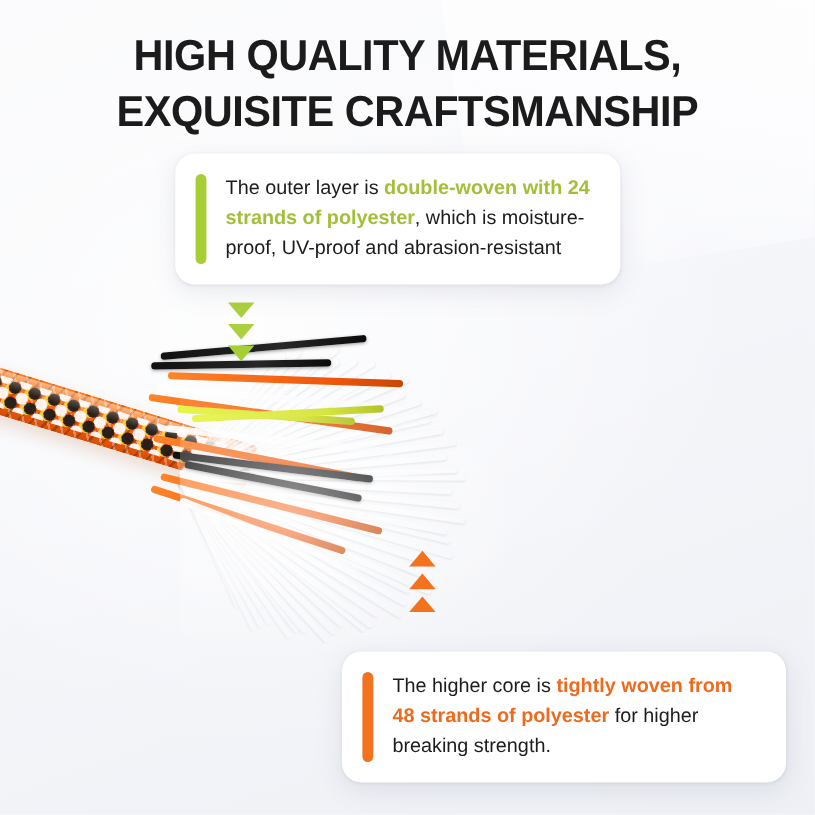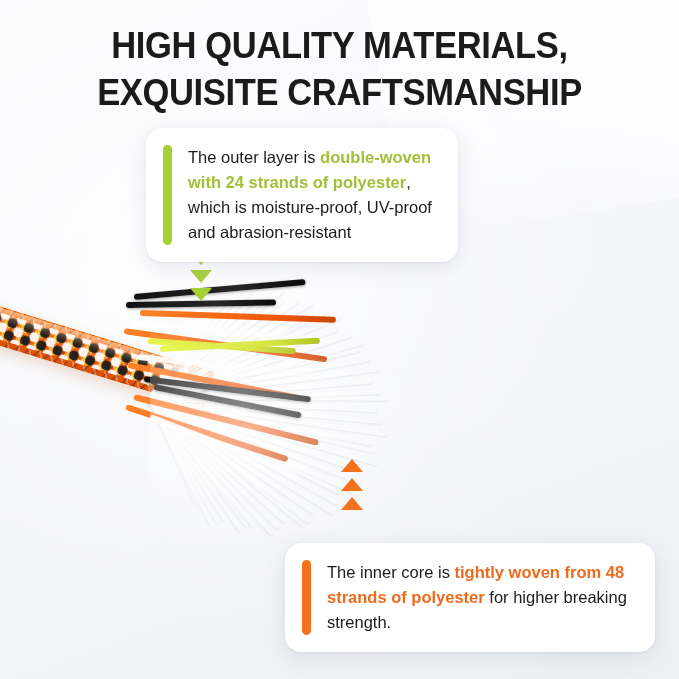--- a/index.html
+++ b/index.html
@@ -172,21 +172,21 @@
     margin-right: 16px;
   }
   .card p {
     font-size: 16.5px;
     line-height: 25px;
     color: #1c1c1c;
     font-family: "Liberation Sans", sans-serif;
   }
   .card p .hl { font-weight: bold; }
 
-  #card-outer { left: 146px; top: 128px; width: 312px; }
+  #card-outer { left: 146px; top: 128px; width: 371px; }
   #card-outer .bar { background: #a6ce35; }
   #card-outer .hl { color: #a2c037; }
 
   #card-inner { left: 285px; top: 543px; width: 370px; }
   #card-inner .bar { background: #f4711e; }
   #card-inner .hl { color: #ee6a1c; }
 
   
   .arrows { position: absolute; display: flex; flex-direction: column; align-items: center; }
   .arrows span { display: block; }
@@ -309,16 +309,16 @@
     <span></span>
   </div>
 
   <div class="card" id="card-outer">
     <div class="bar"></div>
     <p><span>The outer layer is </span><span class="hl">double-woven with 24 strands of polyester</span><span>, which is moisture-proof, UV-proof and abrasion-resistant</span></p>
   </div>
 
   <div class="card" id="card-inner">
     <div class="bar"></div>
-    <p><span>The inner core is </span><span class="hl">tightly woven from 48 strands of polyester</span><span> for higher breaking strength.</span></p>
+    <p><span>The higher core is </span><span class="hl">tightly woven from 48 strands of polyester</span><span> for higher breaking strength.</span></p>
   </div>
 
 </div>
 
 </body></html>

